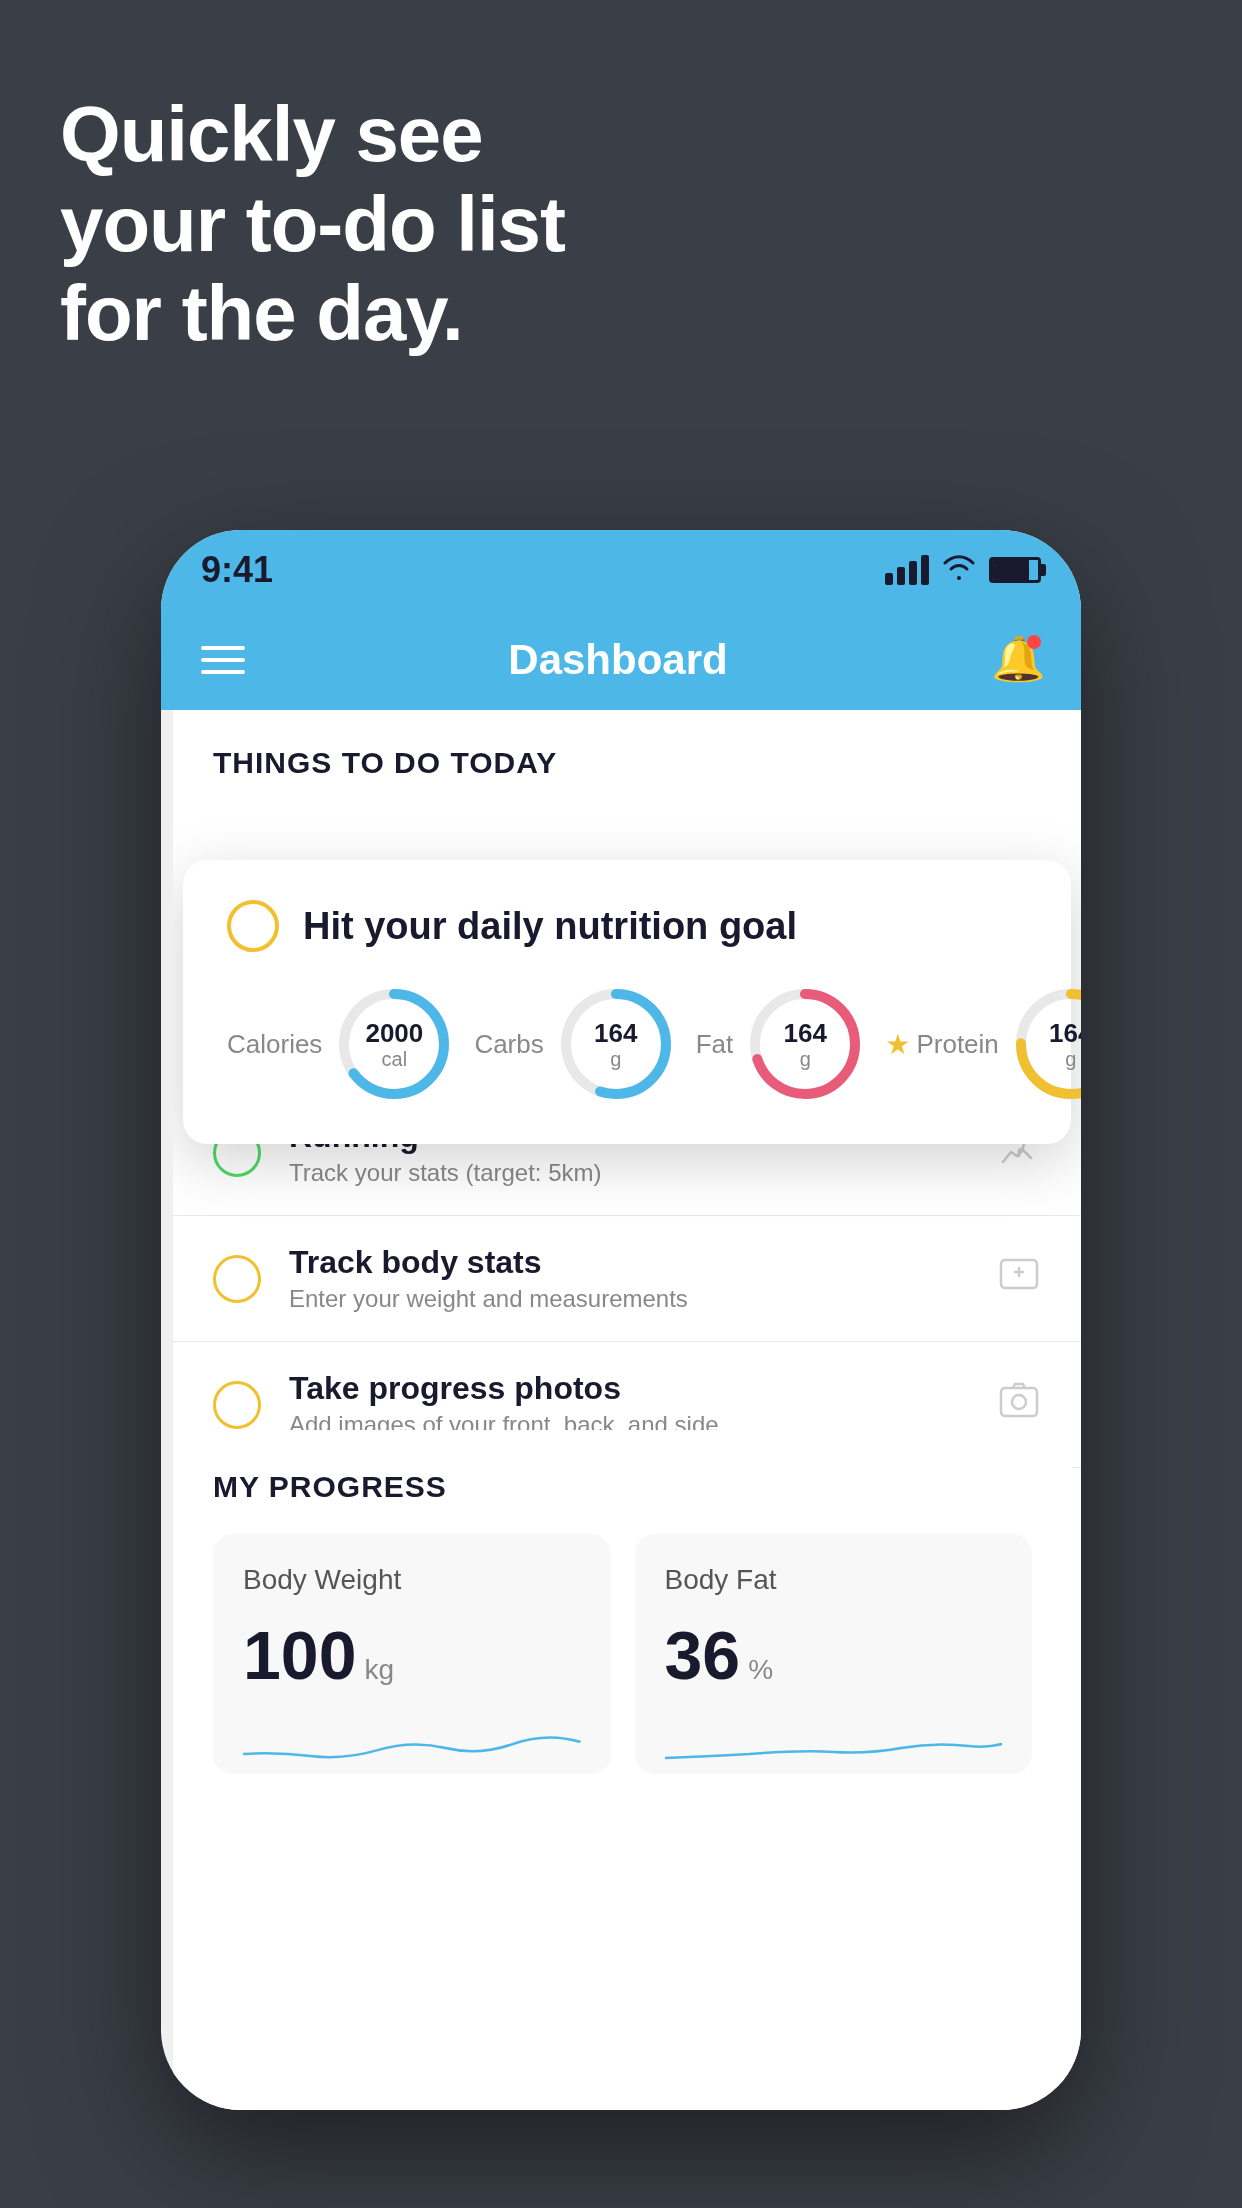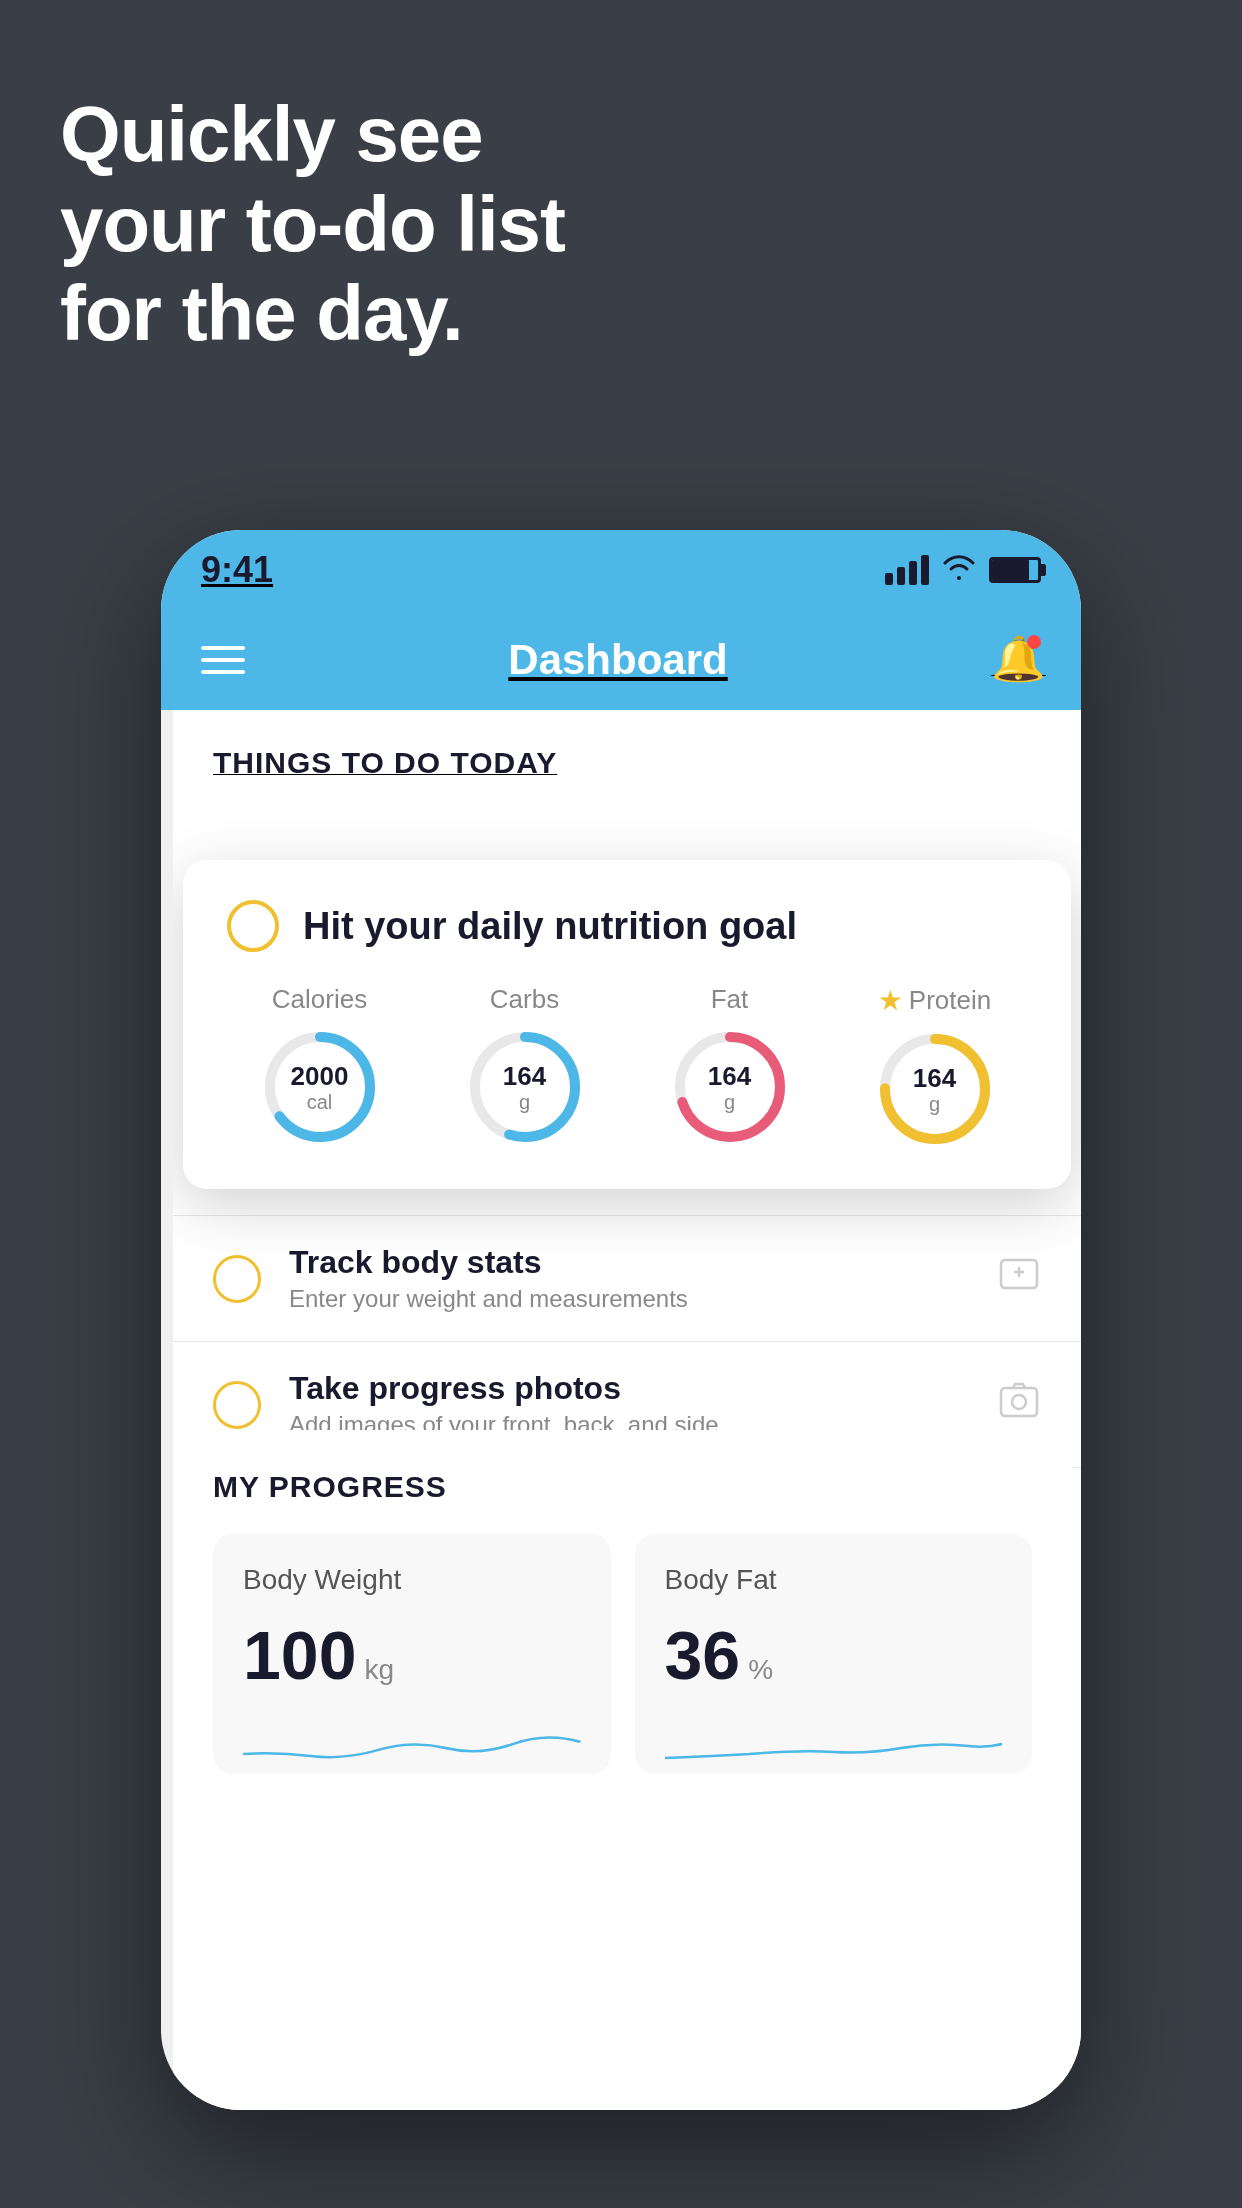--- a/index.html
+++ b/index.html
@@ -26,21 +26,20 @@
     }
 
     
     .phone-wrapper {
       position: absolute;
       top: 530px;
       left: 50%;
       transform: translateX(-50%);
       width: 960px;
       height: 1580px;
-      text-decoration: underline;
     }
 
     
     .phone {
       position: relative;
       width: 920px;
       left: 20px;
       height: 1580px;
       background: #f0f0f0;
       border-radius: 80px;
@@ -211,21 +210,21 @@
       font-weight: 600;
       color: #1a1a2e;
     }
     .nutrition-stats {
       display: flex;
       gap: 20px;
       justify-content: space-around;
     }
     .stat-item {
       display: flex;
-      flex-direction: column;
+      flex-direction: row;
       align-items: center;
       gap: 12px;
     }
     .stat-label {
       font-size: 26px;
       color: #888;
     }
     .donut-container {
       position: relative;
       width: 120px;

